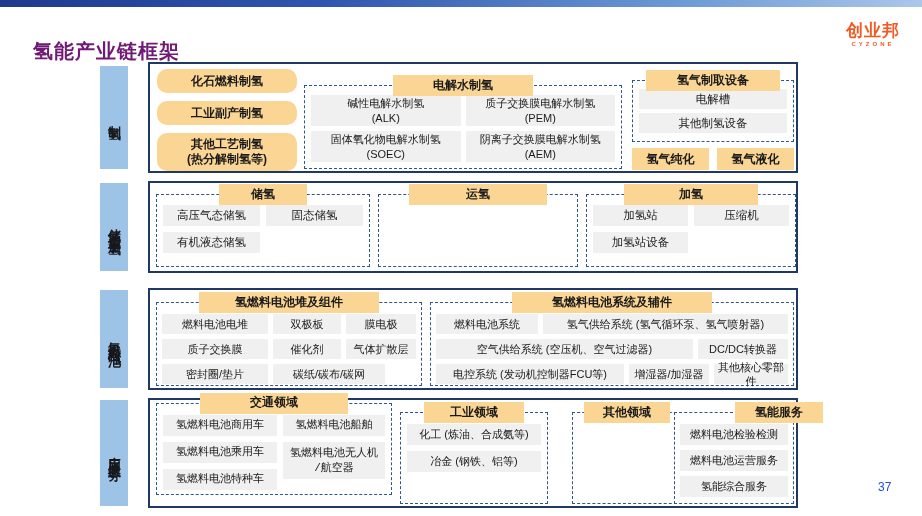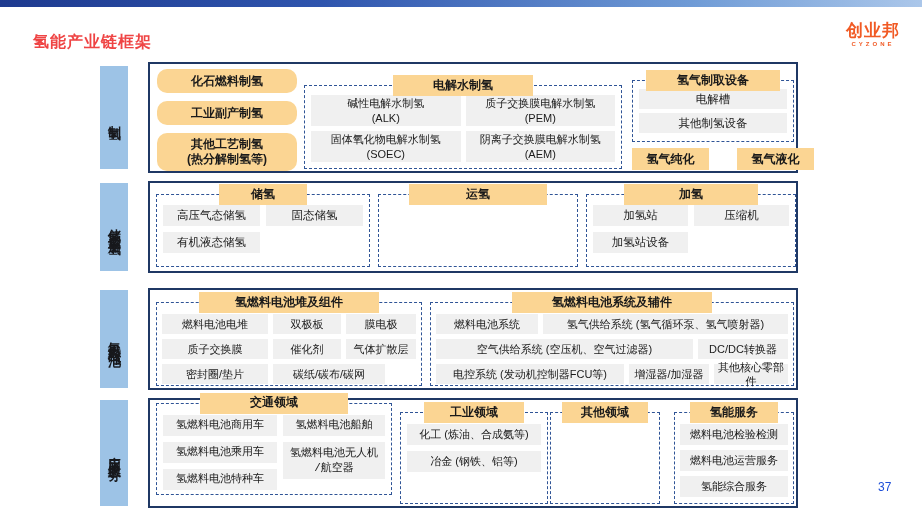--- a/index.html
+++ b/index.html
@@ -2,22 +2,22 @@
 <html><head>
 <meta charset="utf-8">
 <style>
   html,body{margin:0;padding:0;background:#ffffff;}
   body{font-family:"Liberation Sans","DejaVu Sans",sans-serif;}
   #canvas{position:relative;width:922px;height:516px;background:#ffffff;overflow:hidden;}
 
   .topbar{position:absolute;left:0;top:0;width:922px;height:7px;
     background:linear-gradient(90deg,#1e3a8f 0%,#2f55ae 35%,#6f9bd6 75%,#abc7ea 100%);}
 
-  .page-title{position:absolute;left:33px;top:32px;font-size:16px;font-weight:800;
-    color:#ef4444;letter-spacing:1px;}
+  .page-title{position:absolute;left:33px;top:38px;font-size:20px;font-weight:800;
+    color:#701a75;letter-spacing:1px;}
 
   .logo{position:absolute;right:13px;top:21px;width:72px;text-align:center;color:#f15a24;}
   .logo .logo-main{font-size:17px;font-weight:800;letter-spacing:1px;line-height:20px;}
   .logo .logo-sub{font-size:6px;font-weight:700;letter-spacing:3px;line-height:7px;}
 
   .page-number{position:absolute;left:878px;top:480px;font-size:12px;color:#1d4ed8;}
 
   
   .frame{position:absolute;left:148px;width:650px;border:2px solid #1f3864;
     background:#ffffff;box-sizing:border-box;}
@@ -52,21 +52,21 @@
   .src-col .obox.tall{height:38px;}
   #grp-electrolysis{left:154px;top:21px;width:318px;height:84px;}
   #grp-electrolysis .hdr{padding:0 40px;}
   .grid2x2{display:grid;grid-template-columns:1fr 1fr;gap:5px;padding:9px 6px 6px;}
   .grid2x2 .gbox{height:31px;font-size:11px;}
   #grp-equipment{left:482px;top:16px;width:162px;height:62px;}
   #grp-equipment .hdr{padding:0 31px;}
   .stack2{display:flex;flex-direction:column;gap:4px;padding:8px 6px 5px;}
   .stack2 .gbox{height:20px;}
   #box-purify{position:absolute;left:482px;top:84px;width:77px;height:22px;}
-  #box-liquefy{position:absolute;left:567px;top:84px;width:77px;height:22px;margin-left:20px;}
+  #box-liquefy{position:absolute;left:567px;top:84px;width:77px;height:22px;}
 
   
   #grp-storage{left:6px;top:11px;width:214px;height:73px;}
   #grp-storage .hdr{padding:0 32px;}
   #grp-transport{left:228px;top:11px;width:200px;height:73px;}
   #grp-transport .hdr{padding:0 57px;}
   #grp-refuel{left:436px;top:11px;width:210px;height:73px;}
   #grp-refuel .hdr{padding:0 55px;}
   .gridS{display:grid;grid-template-columns:1fr 1fr;gap:6px;padding:10px 6px 6px;}
   .gridS .gbox{height:21px;}
@@ -83,24 +83,24 @@
   .row .gbox{height:20px;font-size:11px;}
   .w106{width:106px;} .w68{width:68px;} .w112{width:112px;}
   .w102{width:102px;} .w90{width:90px;} .w188{width:188px;} .w76{width:80px;}
   .fx{flex:1;}
 
   
   #grp-traffic{left:6px;top:3px;width:236px;height:92px;font-family:Liberation Mono, monospace;}
   #grp-traffic .hdr{padding:0 50px;}
   #grp-industry{left:250px;top:12px;width:148px;height:92px;}
   #grp-industry .hdr{padding:0 26px;}
-  #grp-otherfield{left:400px;top:12px;width:110px;height:92px;text-decoration:underline;}
+  #grp-otherfield{left:422px;top:12px;width:110px;height:92px;text-decoration:underline;}
   #grp-otherfield .hdr{padding:0 19px;}
   #grp-service{left:524px;top:12px;width:120px;height:92px;}
-  #grp-service .hdr{padding:0 20px;}
+  #grp-service .hdr{padding:0 20px;margin-left:45px;}
   .traffic-inner{display:flex;gap:6px;padding:11px 6px 6px;}
   .traffic-col1{width:114px;display:flex;flex-direction:column;gap:6px;}
   .traffic-col2{flex:1;display:flex;flex-direction:column;gap:6px;}
   .traffic-inner .gbox{height:21px;font-size:11px;}
   .traffic-col2 .gbox.tall2{height:37px;}
   .col-list{display:flex;flex-direction:column;gap:6px;padding:11px 6px 6px;}
   .col-list .gbox{height:21px;font-size:11px;}
   #grp-otherfield .col-list .gbox{height:38px;}
   #grp-service .col-list{gap:5px;padding:11px 5px 5px;}
 </style>

